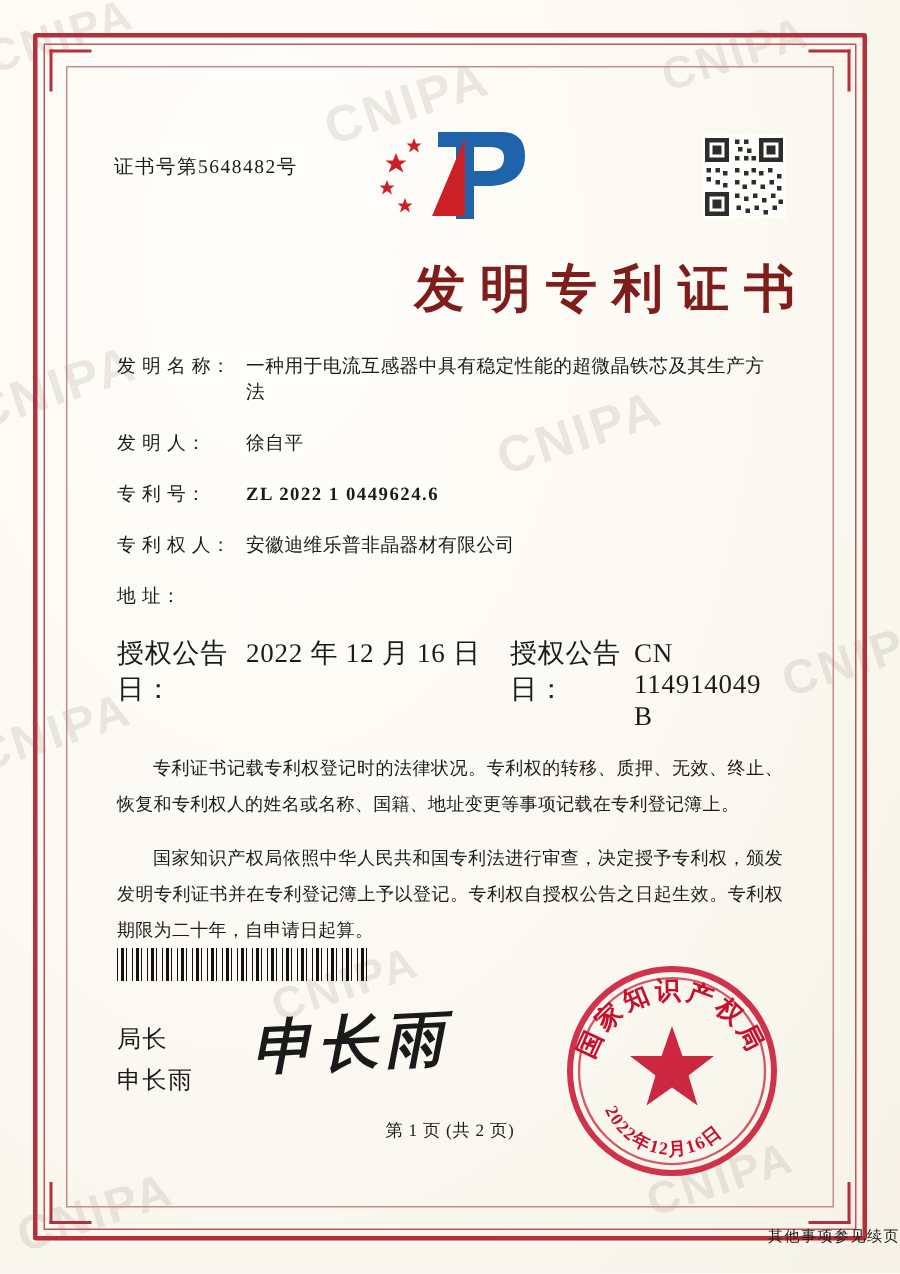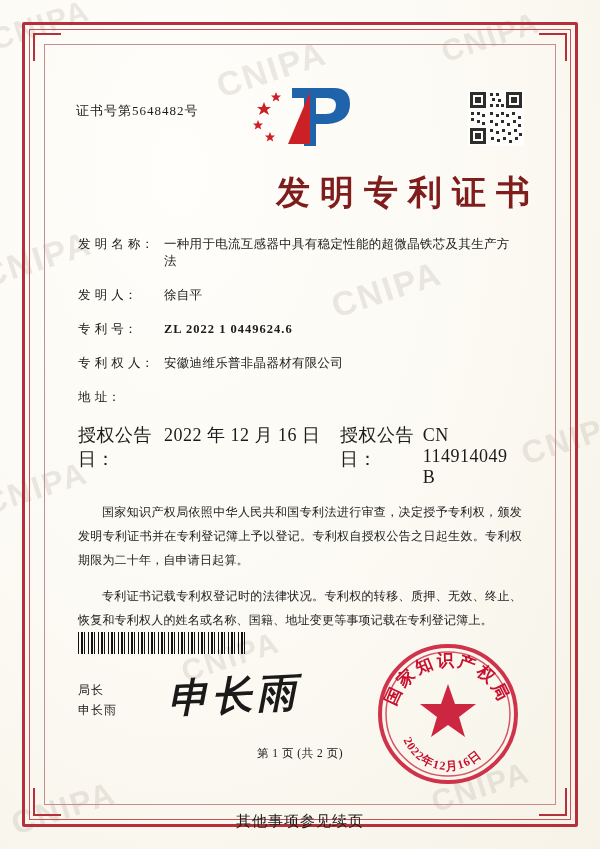--- a/index.html
+++ b/index.html
@@ -204,21 +204,21 @@
       transparent 5px, transparent 6px,
       #111 6px, #111 7px,
       transparent 7px, transparent 10px
     );
   }
 
   .sign-block {
     position: absolute;
     left: 18px;
     top: 620px;
-    font-size: 12px;
+    font-size: 16px;
     line-height: 1.7;
     color: #1b1b1b;
     letter-spacing: 1px;
   }
   .signature {
     position: absolute;
     left: 108px;
     top: 608px;
     font-size: 40px;
     color: #1a1a1a;
@@ -245,22 +245,22 @@
     text-align: center;
     font-size: 11.5px;
     color: #1b1b1b;
     letter-spacing: 0.5px;
   }
   .footer-note {
     position: absolute;
     left: 0;
     right: 0;
     bottom: 18px;
-    text-align: center;
-    font-size: 15px;
+    text-align: right;
+    font-size: 10px;
     color: #1b1b1b;
     letter-spacing: 1px;
   }
 </style>
 </head>
 <body>
 
 <div class="page">
   <div class="paper-bg"></div>
 
@@ -389,22 +389,22 @@
           <span class="val">2022 年 12 月 16 日</span>
         </span>
         <span class="half">
           <span class="lbl">授权公告日：</span>
           <span class="val">CN 114914049 B</span>
         </span>
       </div>
     </div>
 
     <div class="paragraphs">
+      <p class="para">专利证书记载专利权登记时的法律状况。专利权的转移、质押、无效、终止、恢复和专利权人的姓名或名称、国籍、地址变更等事项记载在专利登记簿上。</p>
       <p class="para">国家知识产权局依照中华人民共和国专利法进行审查，决定授予专利权，颁发发明专利证书并在专利登记簿上予以登记。专利权自授权公告之日起生效。专利权期限为二十年，自申请日起算。</p>
-      <p class="para">专利证书记载专利权登记时的法律状况。专利权的转移、质押、无效、终止、恢复和专利权人的姓名或名称、国籍、地址变更等事项记载在专利登记簿上。</p>
     </div>
 
     <div class="barcode"></div>
 
     <div class="sign-block">
       <div>局长</div>
       <div>申长雨</div>
     </div>
 
     <div class="signature">申长雨</div>

